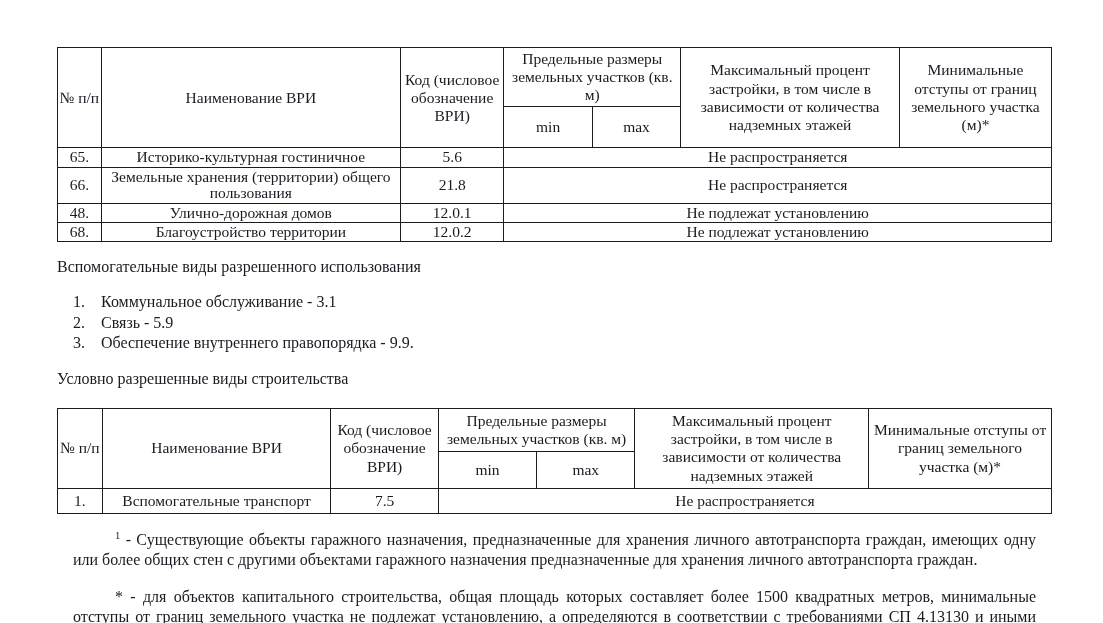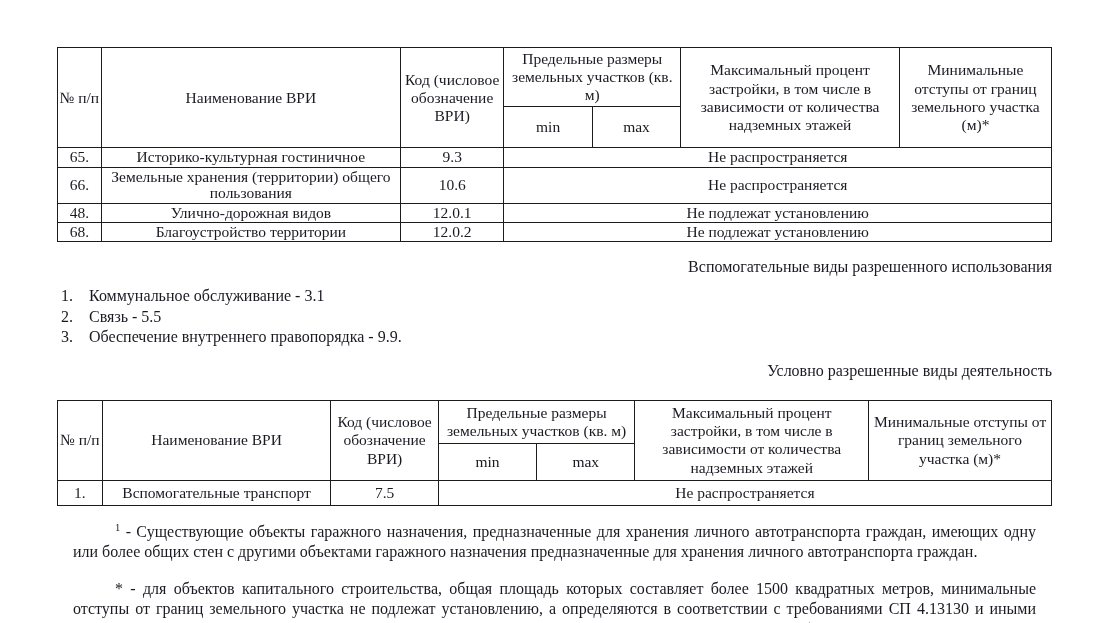--- a/index.html
+++ b/index.html
@@ -49,28 +49,28 @@
   .t2 .c-code { width: 10.1%; }
   .t2 .c-min  { width: 9.8%; }
   .t2 .c-max  { width: 13.1%; }
   .t2 .c-pct  { width: 22.8%; }
   .t2 .c-set  { width: 17.7%; }
   .t2 .row-a th { height: 38px; }
   .t2 .row-b th { height: 32px; }
   .t2 tbody td { height: 22px; line-height: 1.06; }
 
   .section-heading {
-    text-align: right;
+    text-align: left;
     font-size: 16px;
     font-weight: normal;
     margin: 16px 0 10px 0;
   }
   .section-heading.second { margin: 14px 0 20px 0; }
 
-  .aux-list { margin: 4px; }
+  .aux-list { margin: 16px; }
   .aux-list .list-item { line-height: 20.5px; }
   .aux-list .li-num { display: inline-block; min-width: 28px; }
 
   .footnotes {
     margin-top: 4px;
     width: 995px;
     text-align: justify;
     line-height: 20.4px;
   }
   .footnotes p { margin: 16px; }
@@ -94,59 +94,59 @@
       </tr>
       <tr class="row-b">
         <th class="c-min">min</th>
         <th class="c-max">max</th>
       </tr>
     </thead>
     <tbody>
       <tr>
         <td>65.</td>
         <td>Историко-культурная гостиничное</td>
-        <td>9.3</td>
+        <td>5.6</td>
         <td colspan="4">Не распространяется</td>
       </tr>
       <tr>
         <td>66.</td>
         <td>Земельные хранения (территории) общего пользования</td>
-        <td>10.6</td>
+        <td>21.8</td>
         <td colspan="4">Не распространяется</td>
       </tr>
       <tr>
         <td>48.</td>
-        <td>Улично-дорожная видов</td>
+        <td>Улично-дорожная домов</td>
         <td>12.0.1</td>
         <td colspan="4">Не подлежат установлению</td>
       </tr>
       <tr>
         <td>68.</td>
         <td>Благоустройство территории</td>
         <td>12.0.2</td>
         <td colspan="4">Не подлежат установлению</td>
       </tr>
     </tbody>
   </table>
 
   <div class="section-heading">Вспомогательные виды разрешенного использования</div>
 
   <div class="aux-list">
     <div class="list-item">
       <span class="li-num">1.</span><span>Коммунальное обслуживание - 3.1</span>
     </div>
     <div class="list-item">
-      <span class="li-num">2.</span><span>Связь - 5.5</span>
+      <span class="li-num">2.</span><span>Связь - 5.9</span>
     </div>
     <div class="list-item">
       <span class="li-num">3.</span><span>Обеспечение внутреннего правопорядка - 9.9.</span>
     </div>
   </div>
 
-  <div class="section-heading second">Условно разрешенные виды деятельность</div>
+  <div class="section-heading second">Условно разрешенные виды строительства</div>
 
   <table class="vri t2">
     <thead>
       <tr class="row-a">
         <th class="c-num nowrap" rowspan="2">№ п/п</th>
         <th class="c-name" rowspan="2">Наименование ВРИ</th>
         <th class="c-code" rowspan="2">Код (числовое обозначение ВРИ)</th>
         <th colspan="2">Предельные размеры земельных участков (кв. м)</th>
         <th class="c-pct" rowspan="2">Максимальный процент застройки, в том числе в зависимости от количества надземных этажей</th>
         <th class="c-set" rowspan="2">Минимальные отступы от границ земельного участка (м)*</th>

